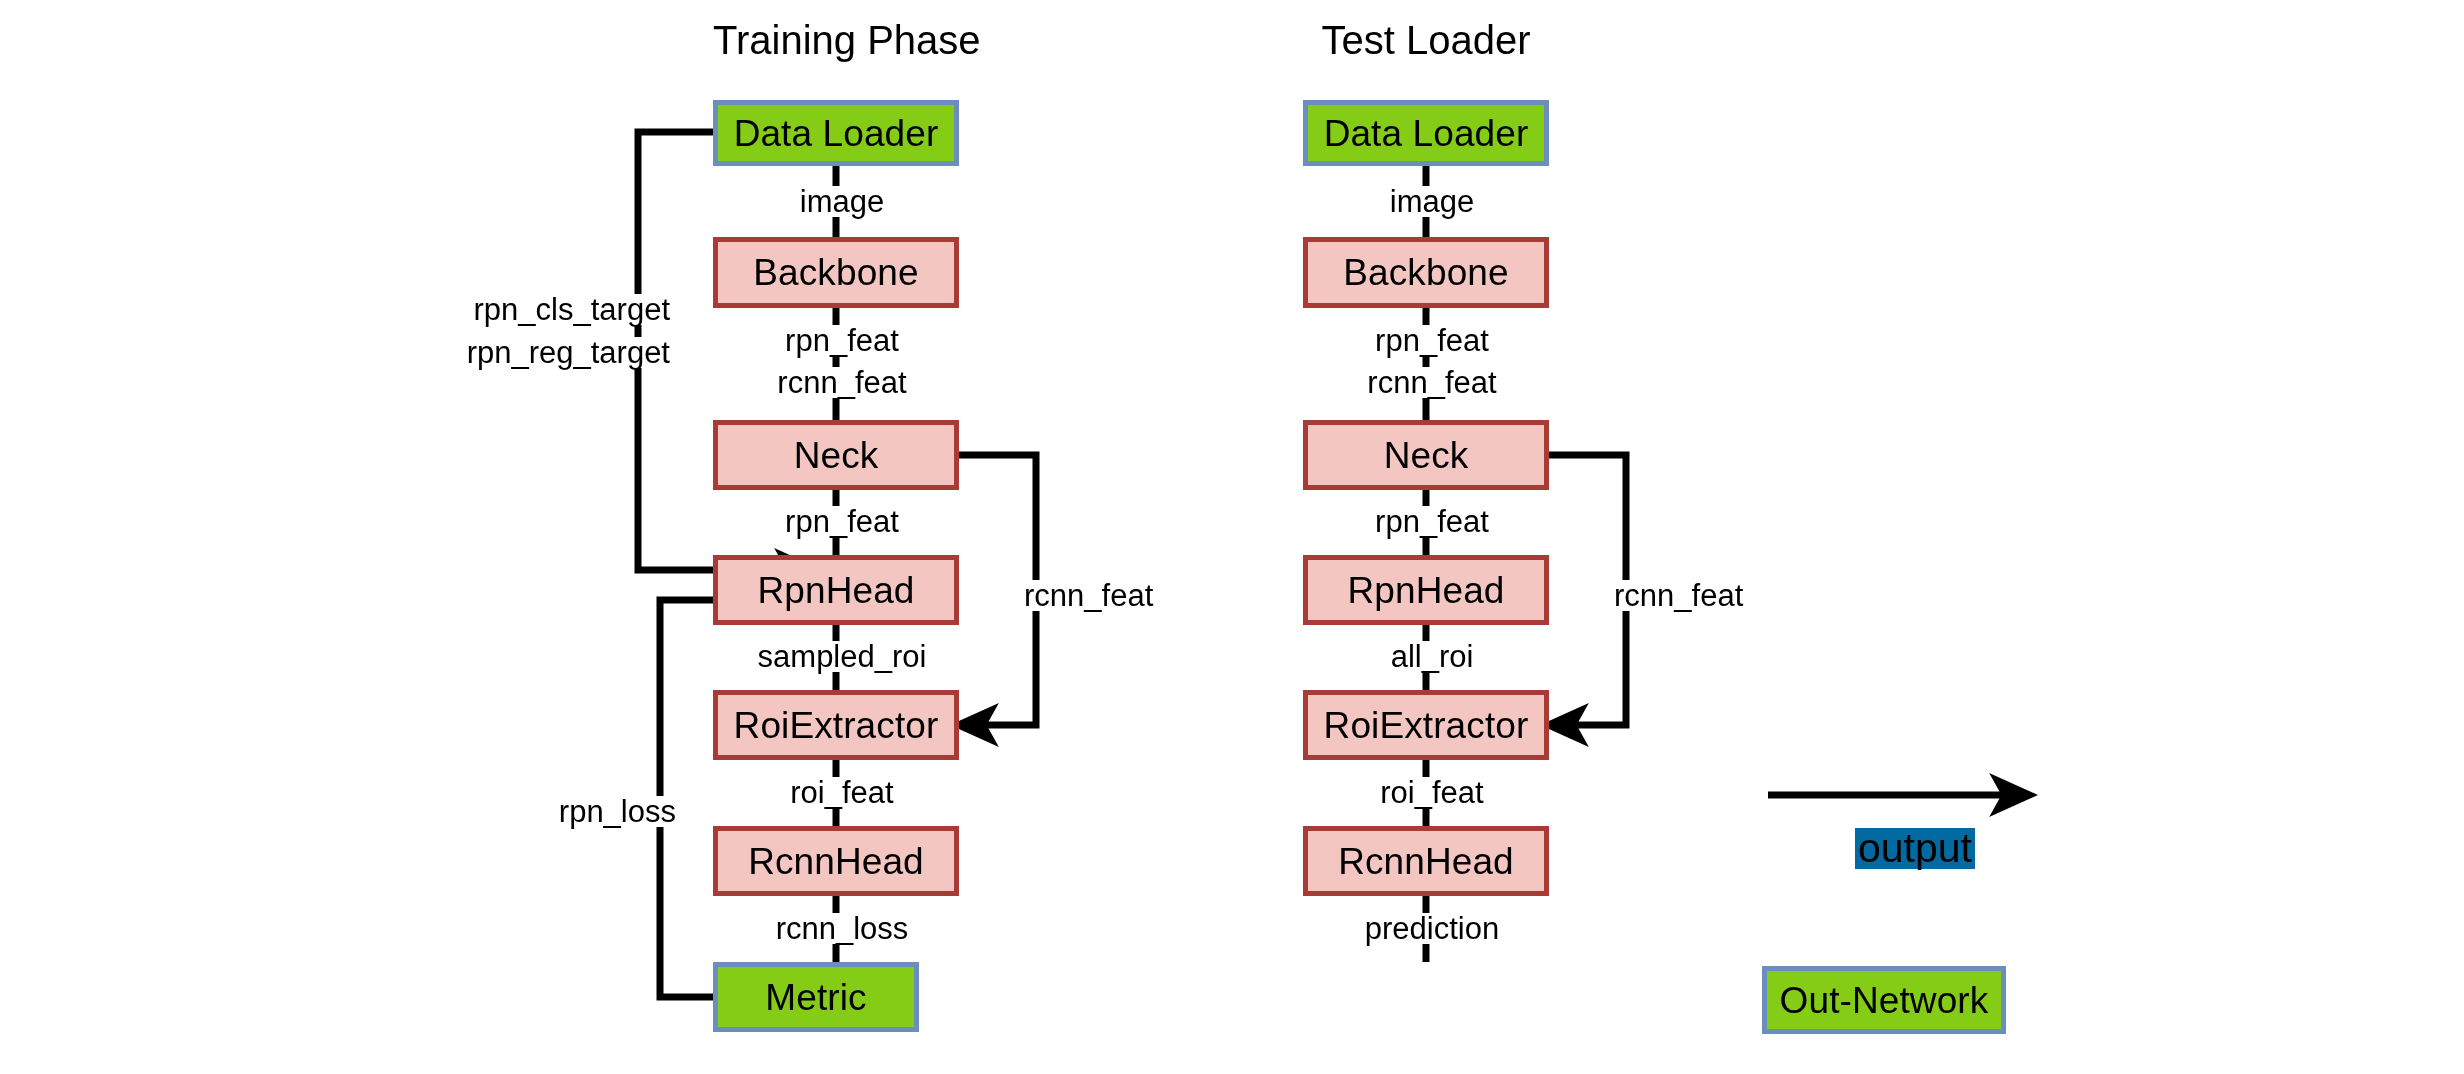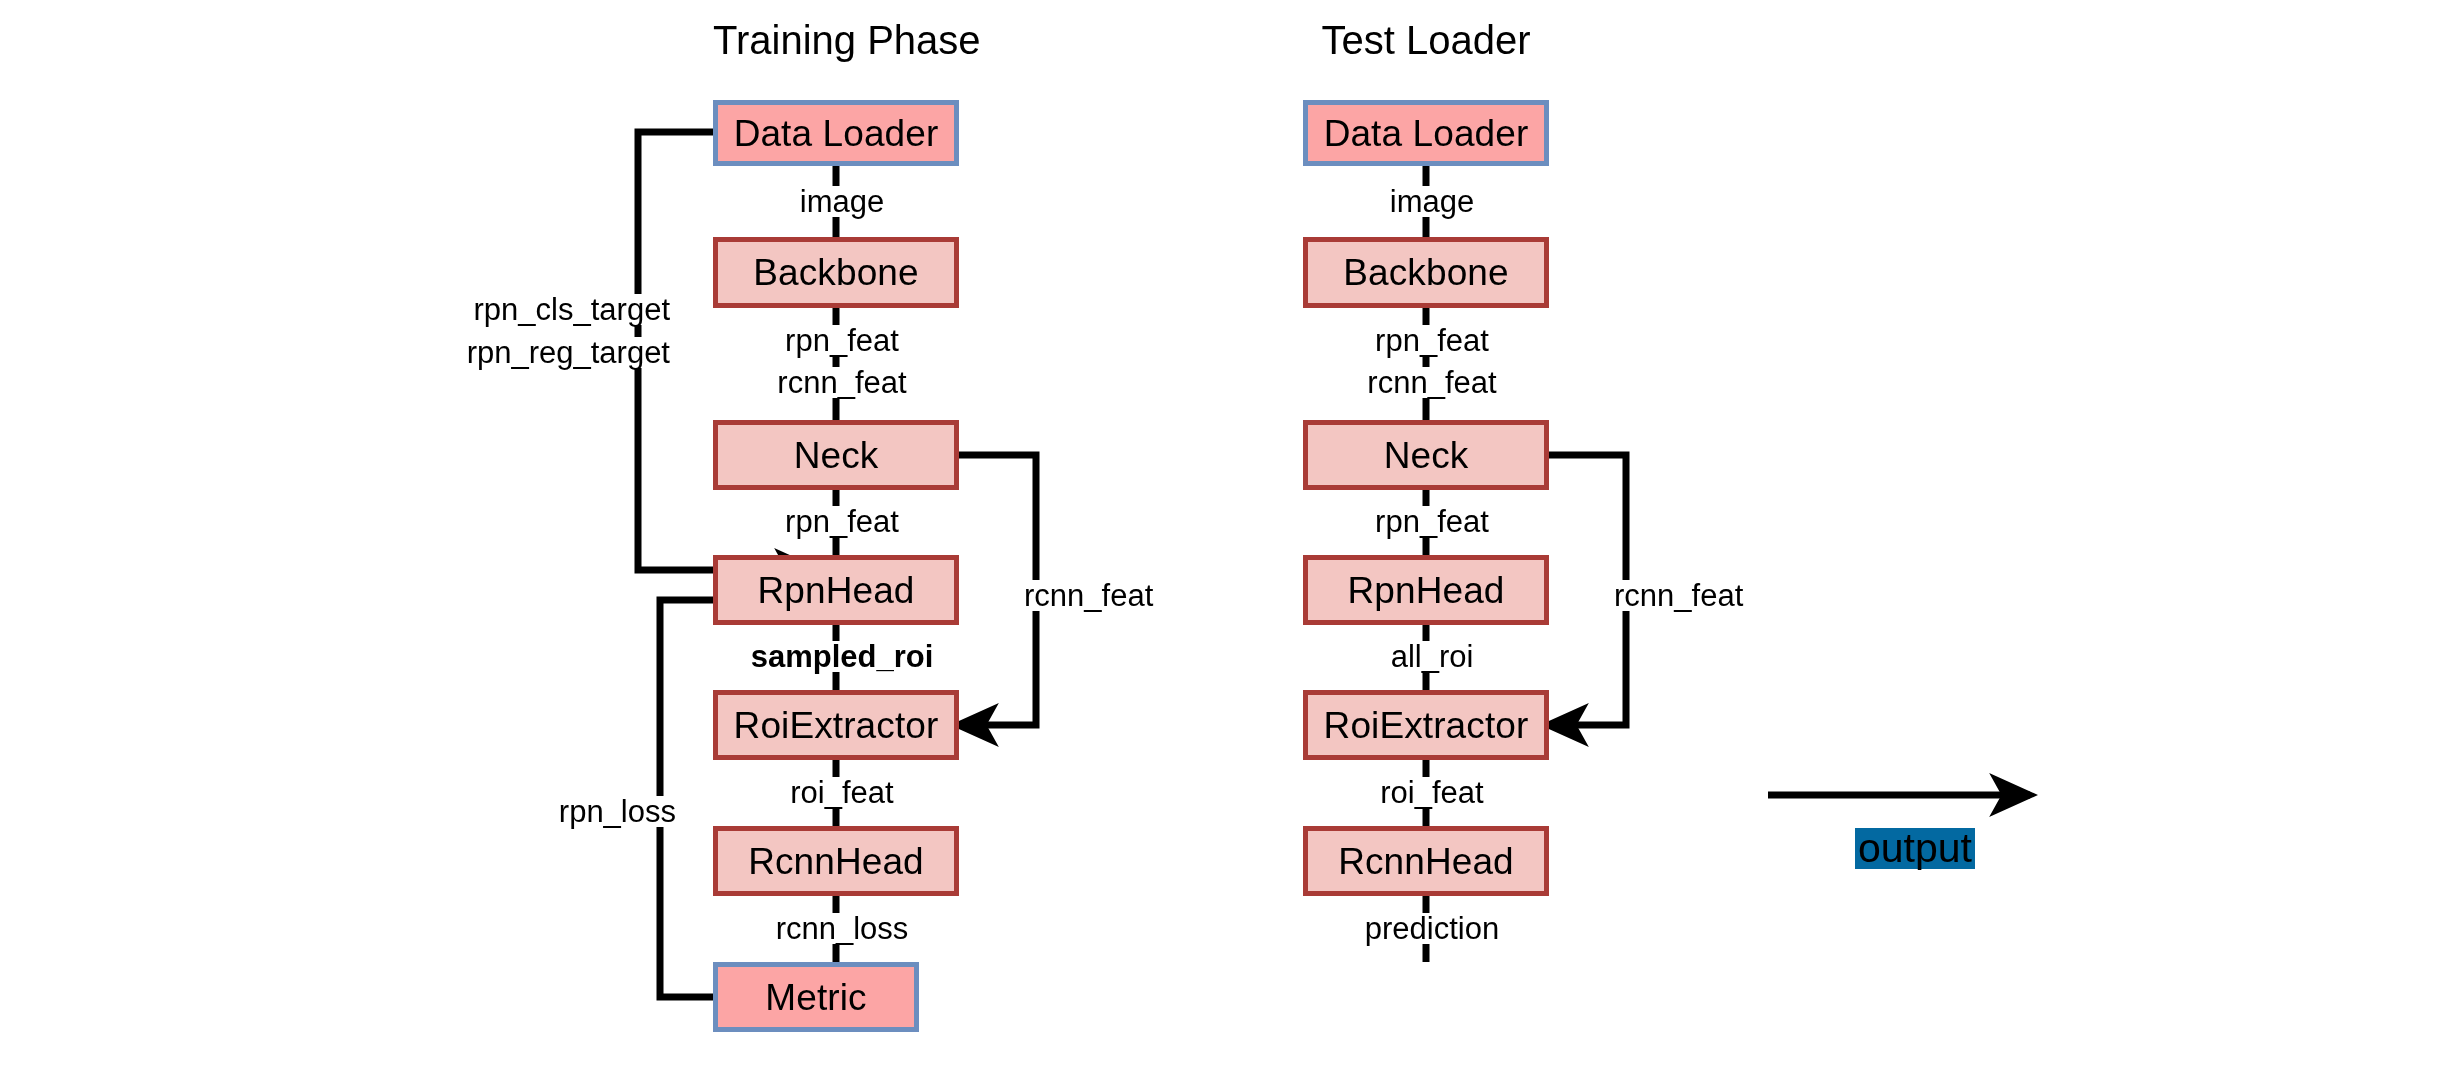--- a/index.html
+++ b/index.html
@@ -36,21 +36,21 @@
     line-height: 1;
     letter-spacing: 0.1px;
     white-space: nowrap;
     z-index: 3;
   }
   .node.in-net {
     background: #f3c6c2;
     border: 5px solid #a93b36;
   }
   .node.out-net {
-    background: #fca5a5;
+    background: #84cc16;
     border: 5px solid #6c8ebf;
   }
   .phase-title {
     position: absolute;
     font-size: 40px;
     line-height: 1;
     white-space: nowrap;
     z-index: 3;
   }
   .edge-label {
@@ -136,21 +136,21 @@
   <div class="node out-net" style="left:713px; top:962px; width:206px; height:70px;">Metric</div>
 
   <div class="edge-label" style="left:736px; top:186px; width:200px;">image</div>
 
   <div class="edge-label" style="left:736px; top:325px; width:200px;">rpn_feat</div>
 
   <div class="edge-label" style="left:736px; top:367px; width:200px;">rcnn_feat</div>
 
   <div class="edge-label" style="left:736px; top:506px; width:200px;">rpn_feat</div>
 
-  <div class="edge-label" style="left:716px; top:641px; width:240px;font-weight:bold;">sampled_roi</div>
+  <div class="edge-label" style="left:716px; top:641px; width:240px;">sampled_roi</div>
 
   <div class="edge-label" style="left:736px; top:777px; width:200px;">roi_feat</div>
 
   <div class="edge-label" style="left:736px; top:913px; width:200px;">rcnn_loss</div>
 
   <div class="edge-label" style="left:1018px; top:580px; width:180px; text-align:left;">rcnn_feat</div>
 
   <div class="edge-label" style="left:430px; top:294px; width:234px; text-align:right;">rpn_cls_target</div>
 
   <div class="edge-label" style="left:430px; top:337px; width:234px; text-align:right;">rpn_reg_target</div>
@@ -184,14 +184,15 @@
 
   <div class="edge-label" style="left:1326px; top:777px; width:200px;">roi_feat</div>
 
   <div class="edge-label" style="left:1326px; top:913px; width:200px;">prediction</div>
 
   <div class="edge-label" style="left:1608px; top:580px; width:180px; text-align:left;">rcnn_feat</div>
 
   <div class="legend-label" style="left:1855px; top:780px;">output</div>
 
 
+  <div class="node out-net" style="left:1762px; top:966px; width:244px; height:68px;">Out-Network</div>
 
 </div>
 
 </body></html>

